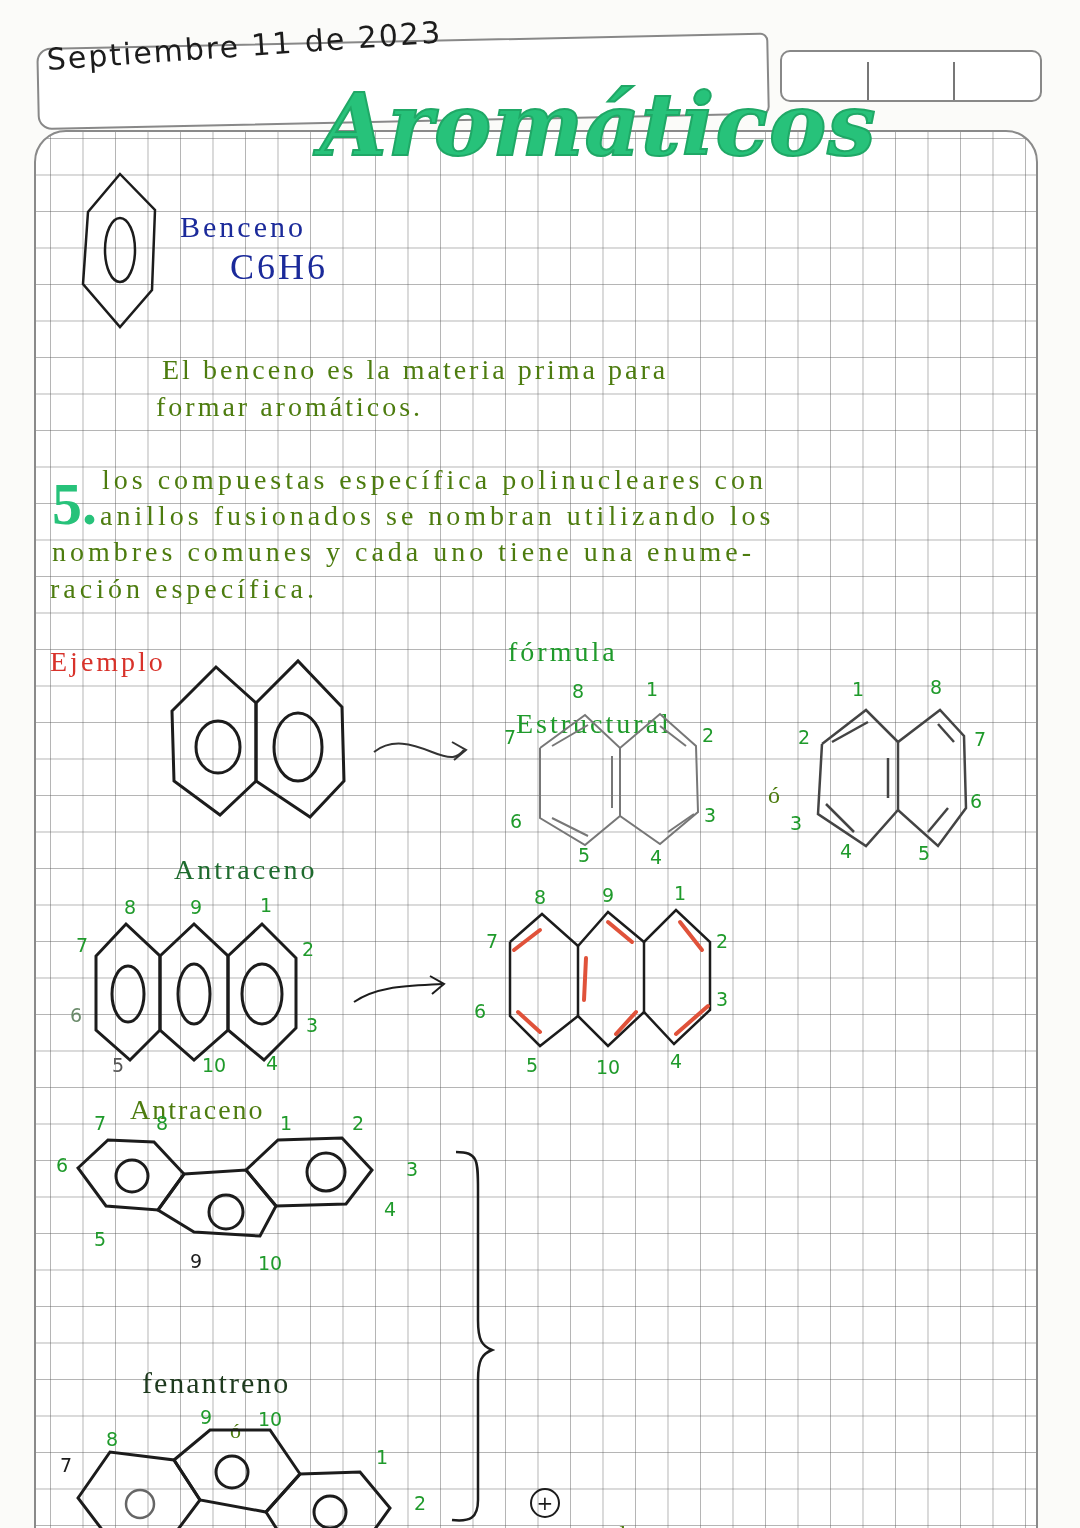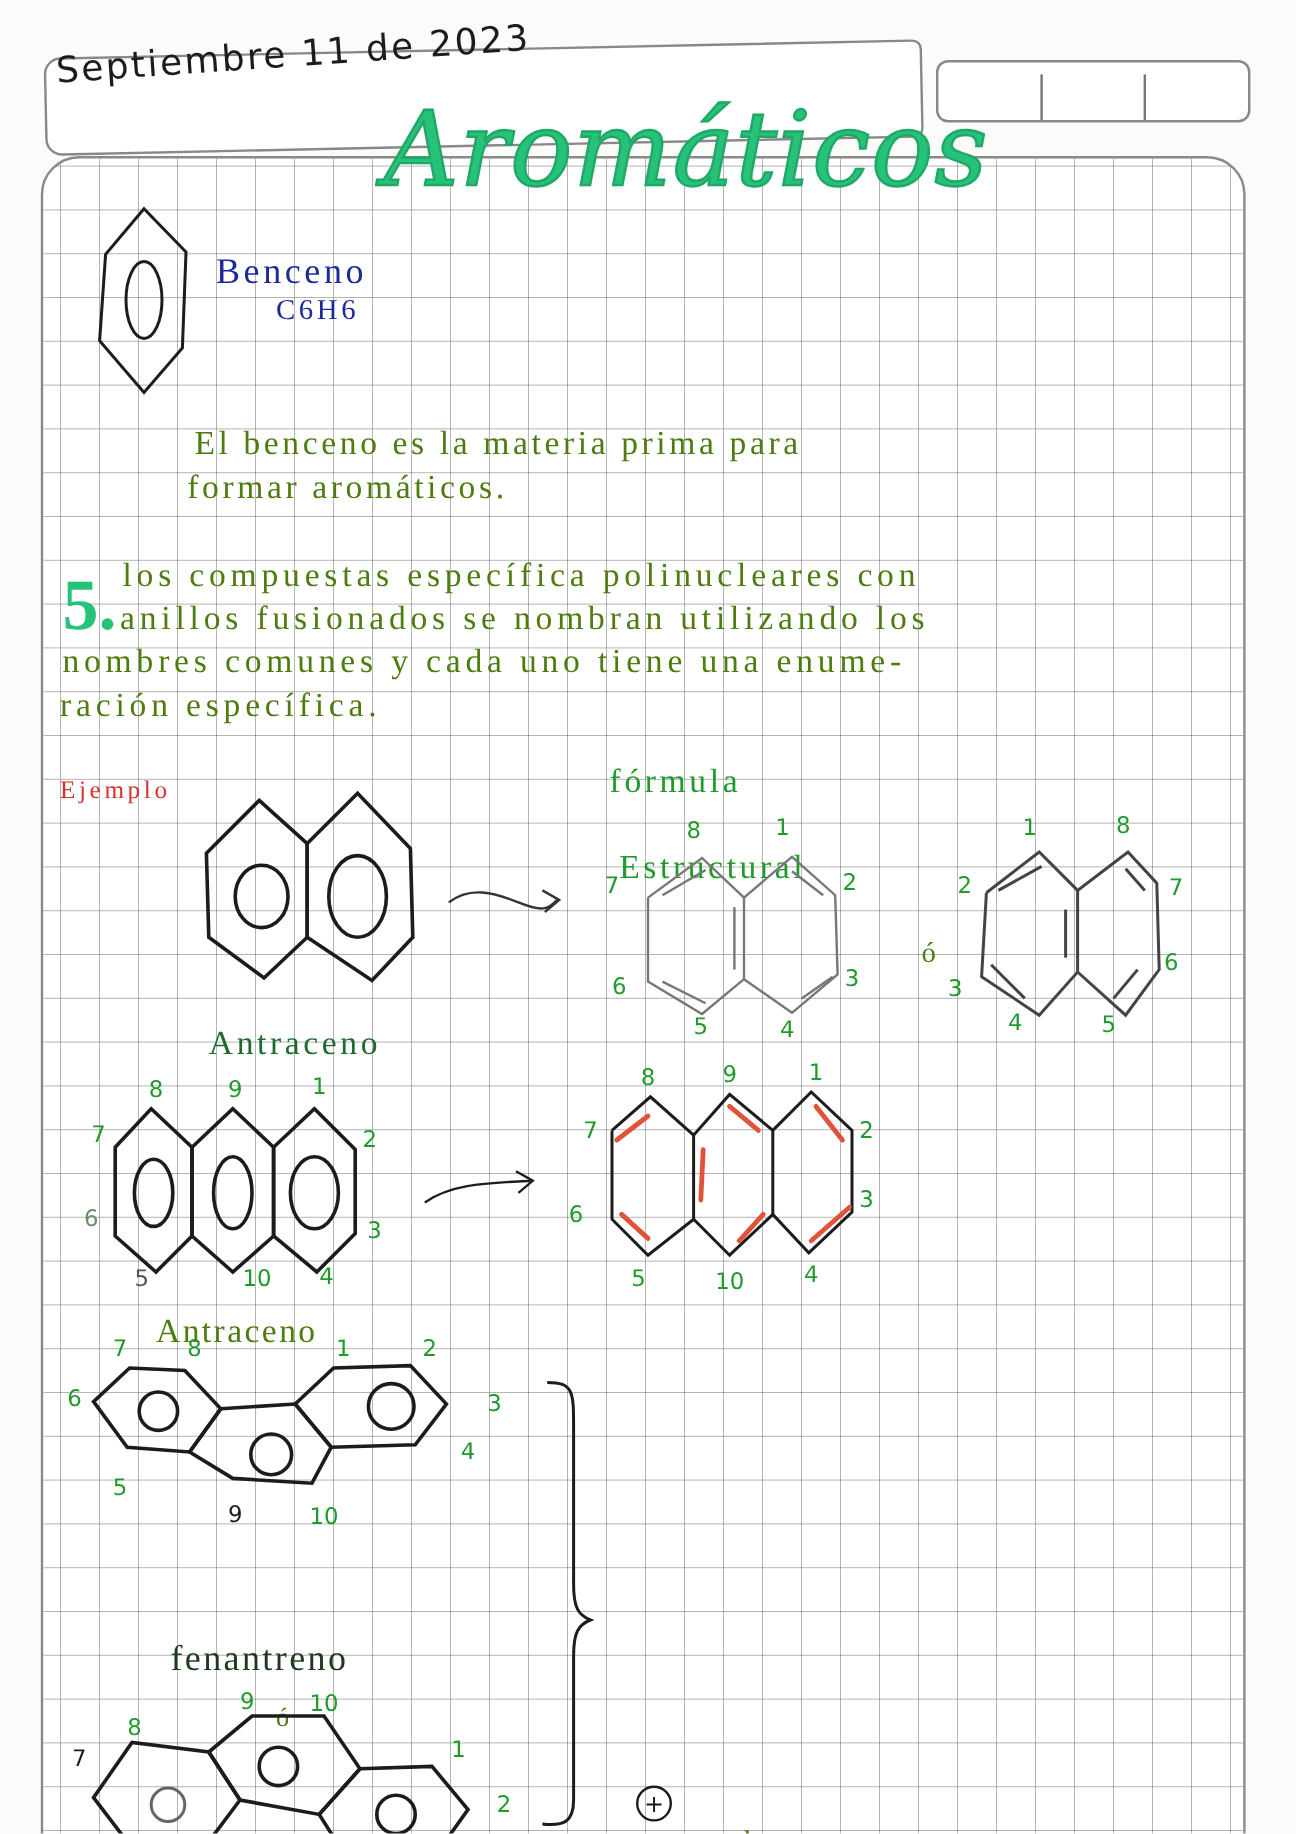--- a/index.html
+++ b/index.html
@@ -35,21 +35,21 @@
     }
     .num-box {
       position: absolute; left: 780px; top: 50px; width: 258px; height: 48px;
       border: 2px solid #888; border-radius: 10px; background: #fff;
       display: flex;
     }
     .num-box .cell { flex: 1; border-right: 2px solid #777; margin: 10px 0 0 0; }
     .num-box .cell:last-child { border-right: none; }
     .title {
       position: absolute; left: 320px; top: 82px;
-      font-family: "DejaVu Serif", serif; font-style: italic; font-weight: normal;
+      font-family: "DejaVu Serif", serif; font-style: italic; font-weight: bold;
       font-size: 86px; color: #27c27a; letter-spacing: 1px;
       -webkit-text-stroke: 2px #1fa866;
       line-height: 1;
     }
     .hand { position: absolute; white-space: nowrap; font-family: Liberation Serif, serif; letter-spacing: 3px; margin-top: 36px; }
     .blue { color: #1b2a9a; }
     .green { color: #1f9a2b; }
     .red { color: #d8322a; }
     .dark { color: #4d7c0f; }
     .big5 { font-size: 60px; font-weight: bold; color: #27c27a; }
@@ -69,31 +69,31 @@
   <div class="cell"></div>
 </div>
 
 <div class="title">Aromáticos</div>
 
 <svg style="left:80px;top:172px;" width="80" height="160">
   <polygon points="40,2 75,38 72,118 40,155 3,112 8,40" fill="none" stroke="#1c1c1c" stroke-width="2.5"></polygon>
   <ellipse cx="40" cy="78" rx="15" ry="32" fill="none" stroke="#1c1c1c" stroke-width="2.5"></ellipse>
 </svg>
 <div class="hand blue" style="left:180px;top:174px;font-size:30px;">Benceno</div>
-<div class="hand blue" style="left:230px;top:210px;font-size:24px;">C6H6</div>
+<div class="hand blue" style="left:230px;top:210px;font-size:36px;">C6H6</div>
 <div class="hand dark" style="left:162px;top:318px;font-size:28px;">El benceno es la materia prima para</div>
 <div class="hand dark" style="left:156px;top:355px;font-size:28px;">formar aromáticos.</div>
 
 <div class="hand big5" style="left:52px;top:434px;letter-spacing:0;">5.</div>
 <div class="hand dark" style="left:102px;top:428px;font-size:28px;letter-spacing:4px;">los compuestas específica polinucleares con</div>
 <div class="hand dark" style="left:100px;top:464px;font-size:28px;letter-spacing:4px;">anillos fusionados se nombran utilizando los</div>
 <div class="hand dark" style="left:52px;top:500px;font-size:28px;letter-spacing:4px;text-align:center;">nombres comunes y cada uno tiene una enume-</div>
 <div class="hand dark" style="left:50px;top:537px;font-size:28px;letter-spacing:4px;">ración específica.</div>
 
-<div class="hand red" style="left:50px;top:610px;font-size:21px;">Ejemplo</div>
+<div class="hand red" style="left:50px;top:610px;font-size:28px;">Ejemplo</div>
 <div class="hand green" style="left:508px;top:600px;font-size:28px;">fórmula</div>
 <div class="hand green" style="left:516px;top:672px;font-size:28px;">Estructural</div>
 
 <svg style="left:150px;top:655px;" width="200" height="160">
   <polygon points="66,12 106,48 106,126 70,160 24,126 22,56" fill="none" stroke="#1c1c1c" stroke-width="3"></polygon>
   <polygon points="106,48 148,6 192,52 194,126 160,162 106,126" fill="none" stroke="#1c1c1c" stroke-width="3"></polygon>
   <ellipse cx="68" cy="92" rx="22" ry="26" fill="none" stroke="#1c1c1c" stroke-width="3"></ellipse>
   <ellipse cx="148" cy="92" rx="24" ry="34" fill="none" stroke="#1c1c1c" stroke-width="3"></ellipse>
 </svg>
 <svg style="left:372px;top:738px;" width="100" height="30">

